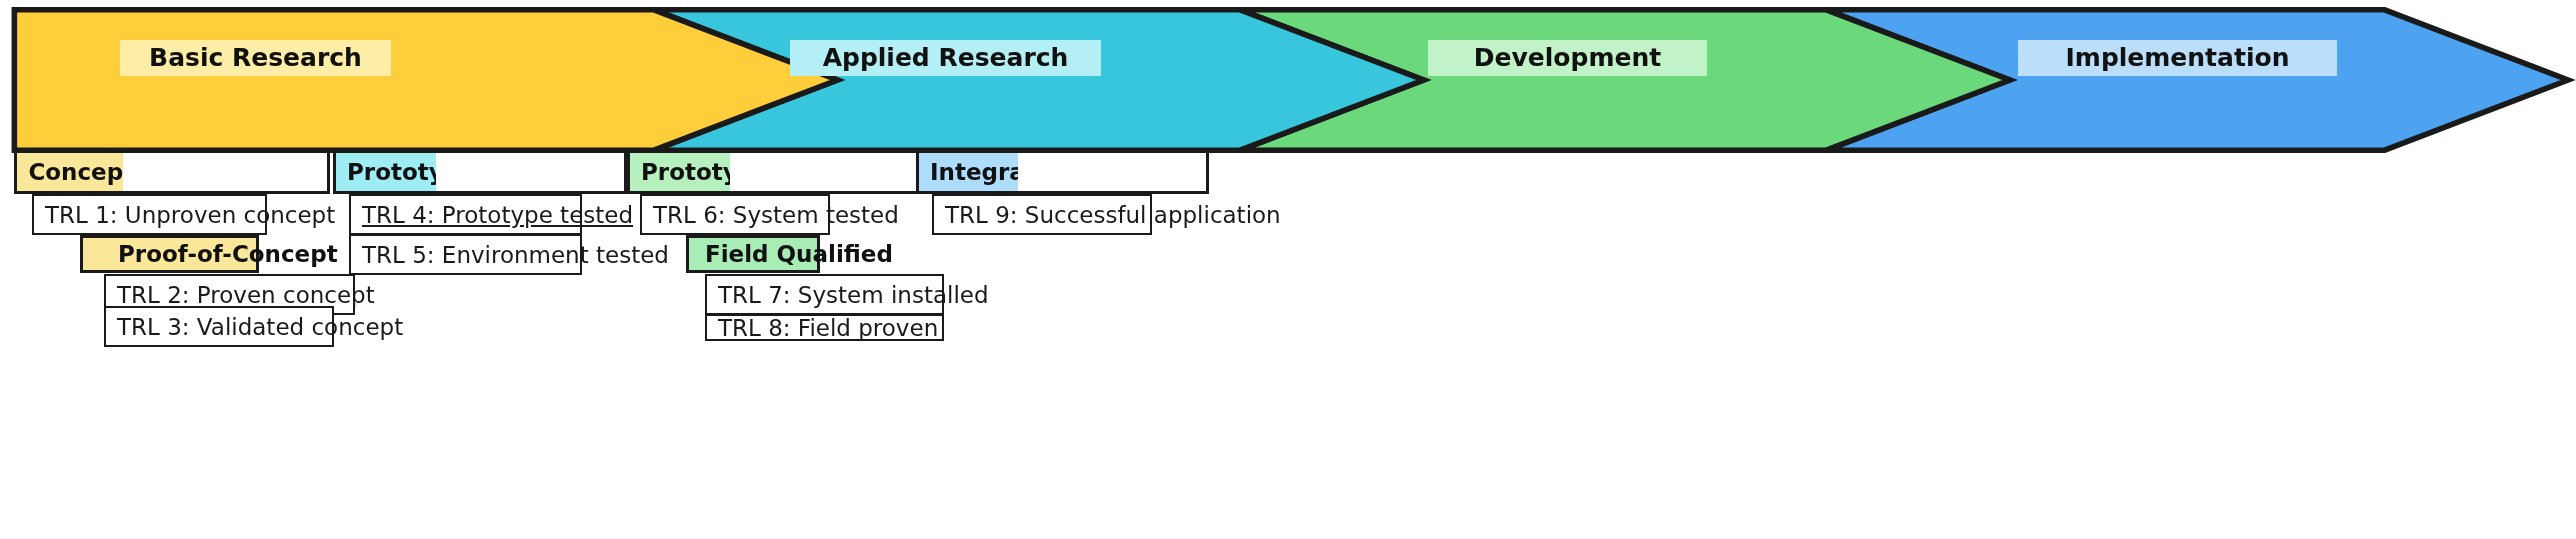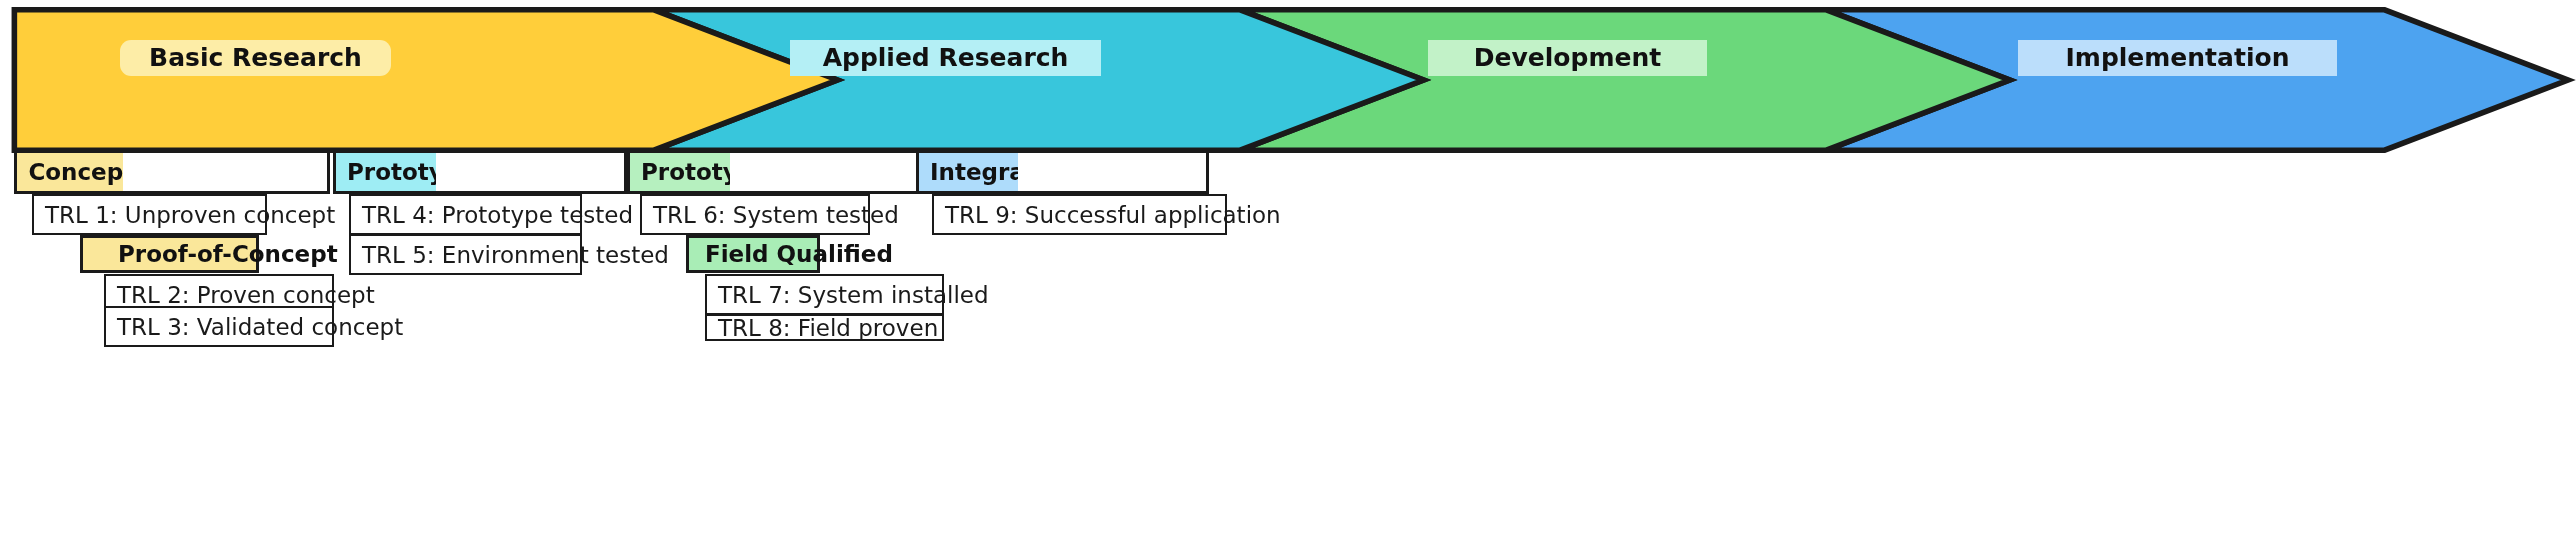--- a/index.html
+++ b/index.html
@@ -88,21 +88,21 @@
 
       <polygon points="2290,12 2990,12 3220,100 2990,188 2290,188 2520,100" fill="#4DA3F0" stroke="#1a1a1a" stroke-width="7" stroke-linejoin="miter"></polygon>
 
       <polygon points="1555,12 2290,12 2520,100 2290,188 1555,188 1785,100" fill="#6BD87B" stroke="#1a1a1a" stroke-width="7" stroke-linejoin="miter"></polygon>
 
       <polygon points="820,12 1555,12 1785,100 1555,188 820,188 1050,100" fill="#38C6DC" stroke="#1a1a1a" stroke-width="7" stroke-linejoin="miter"></polygon>
 
       <polygon points="18,12 820,12 1050,100 820,188 18,188" fill="#FFCE3A" stroke="#1a1a1a" stroke-width="7" stroke-linejoin="miter"></polygon>
     </svg>
 
-    <div class="arrow-label" style="left:120px; width:255px; background:#FDEDA7;border-radius:11px;">Basic Research</div>
+    <div class="arrow-label" style="left:120px; width:255px; background:#FDEDA7;">Basic Research</div>
 
     <div class="arrow-label" style="left:790px; width:295px; background:#B4EFF5;">Applied Research</div>
 
     <div class="arrow-label" style="left:1428px; width:263px; background:#C2F2C8;">Development</div>
 
     <div class="arrow-label" style="left:2018px; width:303px; background:#BBDEFB;">Implementation</div>
   </div>
 
   <div class="cat-tab" style="left:14.4px; top:150px; width:112px; height:44px; background:#FAE79A;">Concept</div>
   <div class="cat-blank" style="left:123px; top:150px; width:207px; height:44px;"></div>
@@ -111,30 +111,30 @@
   <div class="cat-blank" style="left:436px; top:150px; width:191px; height:44px;"></div>
 
   <div class="cat-tab" style="left:627px; top:150px; width:106px; height:44px; background:#B6F0BF;">Prototype</div>
   <div class="cat-blank" style="left:730px; top:150px; width:191px; height:44px;"></div>
 
   <div class="cat-tab" style="left:916px; top:150px; width:106px; height:44px; background:#AEDCFB;">Integrated</div>
   <div class="cat-blank" style="left:1018px; top:150px; width:191px; height:44px;"></div>
 
   <div class="trl-box" style="left:32px; top:194px; width:235px; height:41px;">TRL 1: Unproven concept</div>
 
-  <div class="trl-box" style="left:349px; top:194px; width:233px; height:41px;">TRL 4: Prototype tested</div>
+  <div class="trl-box" style="left:349px; top:194px; width:233px; height:41px;text-decoration:underline;">TRL 4: Prototype tested</div>
   <div class="trl-box" style="left:349px; top:234px; width:233px; height:41px;">TRL 5: Environment tested</div>
 
-  <div class="trl-box" style="left:640px; top:194px; width:230px; height:41px;">TRL 6: System tested</div>
+  <div class="trl-box" style="left:640px; top:194px; width:190px; height:41px;">TRL 6: System tested</div>
 
-  <div class="trl-box" style="left:932px; top:194px; width:295px; height:41px;">TRL 9: Successful application</div>
+  <div class="trl-box" style="left:932px; top:194px; width:220px; height:41px;">TRL 9: Successful application</div>
 
   <div class="cat-tab" style="left:80px; top:235px; width:179px; height:38px; background:#FAE79A; padding-left:35px;">Proof-of-Concept</div>
 
-  <div class="trl-box" style="left:104px; top:274px; width:230px; height:41px;">TRL 2: Proven concept</div>
+  <div class="trl-box" style="left:104px; top:274px; width:251px; height:41px;">TRL 2: Proven concept</div>
   <div class="trl-box" style="left:104px; top:306px; width:230px; height:41px;">TRL 3: Validated concept</div>
 
   <div class="cat-tab" style="left:686px; top:235px; width:134px; height:38px; background:#A9EDB6; padding-left:16px;">Field Qualified</div>
 
   <div class="trl-box" style="left:705px; top:274px; width:239px; height:41px;">TRL 7: System installed</div>
   <div class="trl-box" style="left:705px; top:314px; width:239px; height:27px;">TRL 8: Field proven</div>
 
 </div>
 
 

